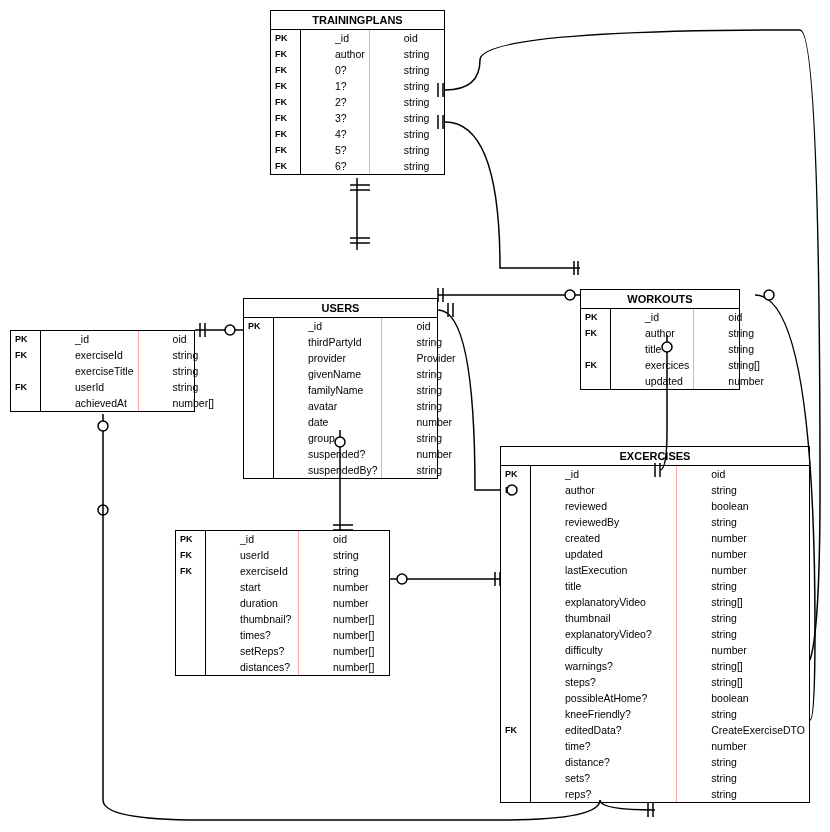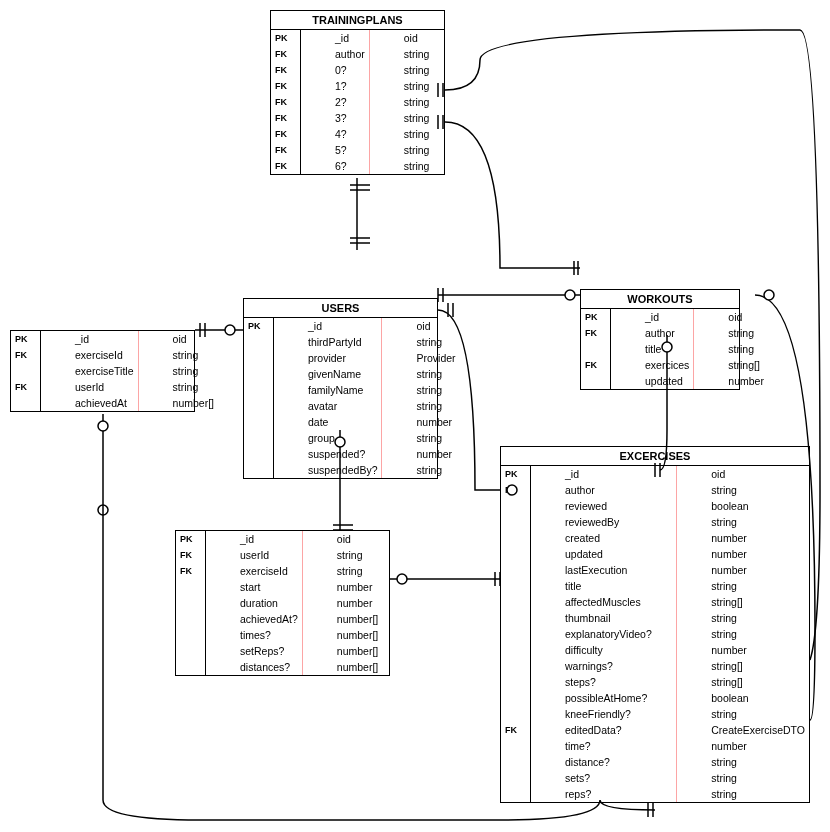--- a/index.html
+++ b/index.html
@@ -218,21 +218,21 @@
         <div class="row"></div>
         <div class="row"></div>
         <div class="row"></div>
       </div>
       <div class="col-names">
         <div class="row">_id</div>
         <div class="row">userId</div>
         <div class="row">exerciseId</div>
         <div class="row">start</div>
         <div class="row">duration</div>
-        <div class="row">achievedAt?</div>
+        <div class="row">thumbnail?</div>
         <div class="row">times?</div>
         <div class="row">setReps?</div>
         <div class="row">distances?</div>
       </div>
       <div class="col-types">
         <div class="row">oid</div>
         <div class="row">string</div>
         <div class="row">string</div>
         <div class="row">number</div>
         <div class="row">number</div>
@@ -272,21 +272,21 @@
       </div>
       <div class="col-names">
         <div class="row">_id</div>
         <div class="row">author</div>
         <div class="row">reviewed</div>
         <div class="row">reviewedBy</div>
         <div class="row">created</div>
         <div class="row">updated</div>
         <div class="row">lastExecution</div>
         <div class="row">title</div>
-        <div class="row">affectedMuscles</div>
+        <div class="row">explanatoryVideo</div>
         <div class="row">thumbnail</div>
         <div class="row">explanatoryVideo?</div>
         <div class="row">difficulty</div>
         <div class="row">warnings?</div>
         <div class="row">steps?</div>
         <div class="row">possibleAtHome?</div>
         <div class="row">kneeFriendly?</div>
         <div class="row">editedData?</div>
         <div class="row">time?</div>
         <div class="row">distance?</div>

